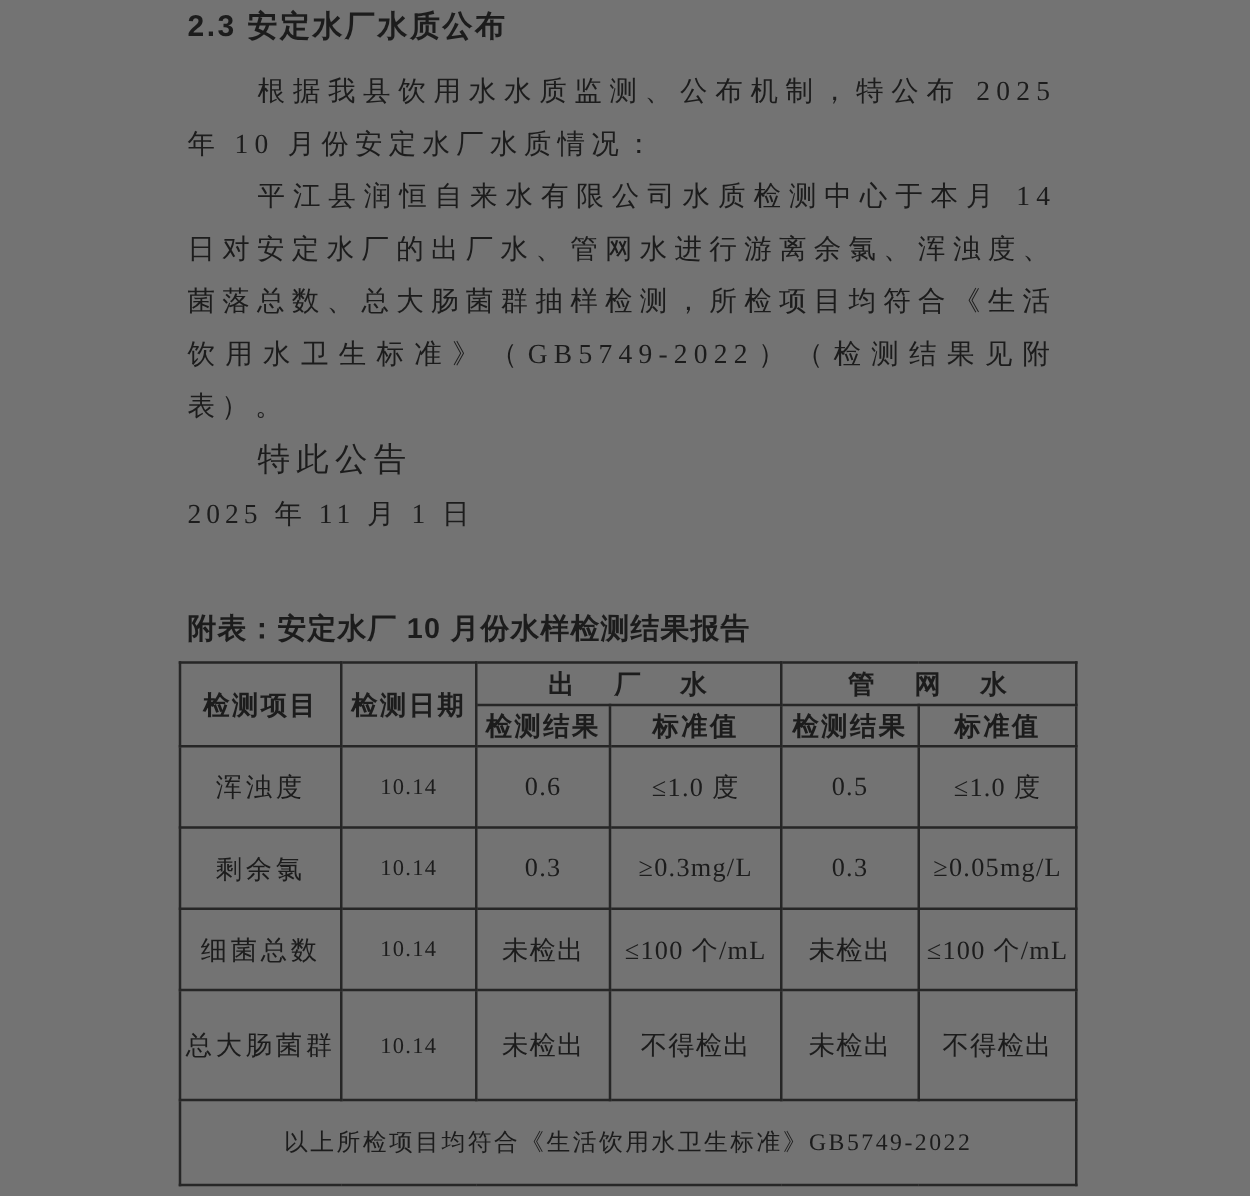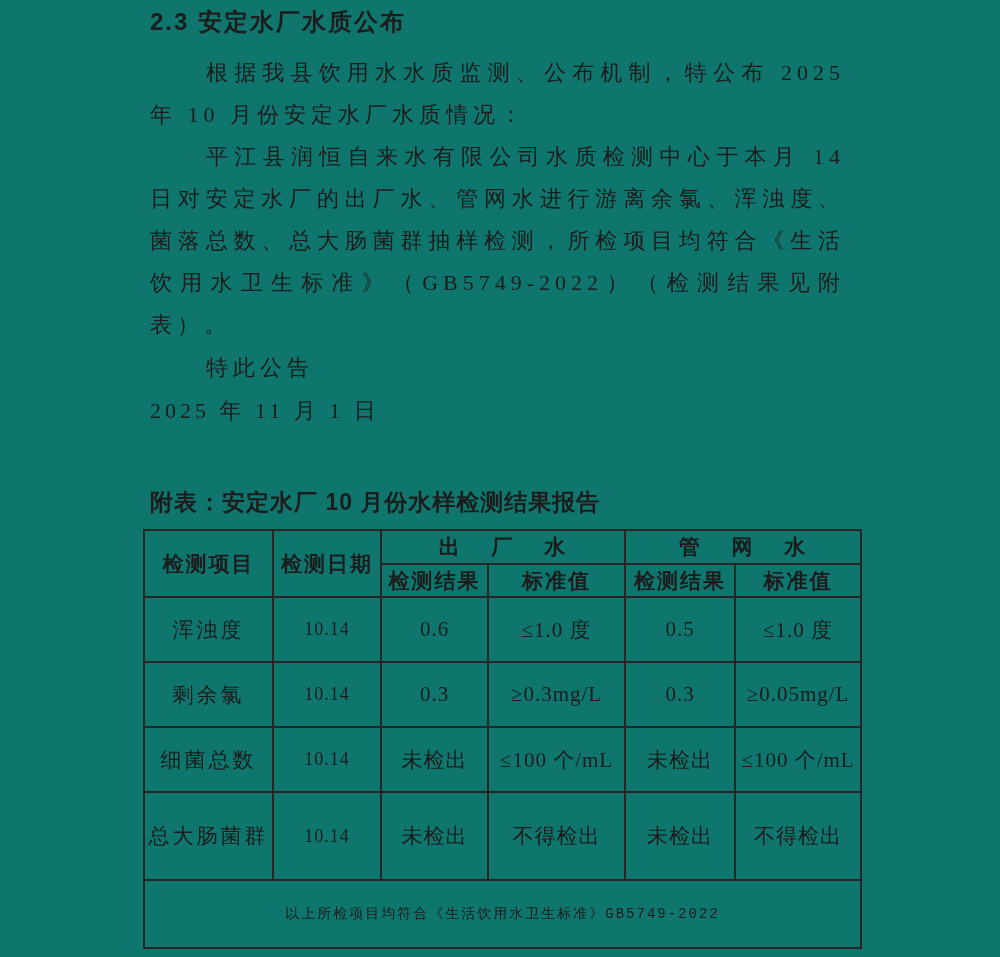--- a/index.html
+++ b/index.html
@@ -4,21 +4,21 @@
 <style>
   html, body {
     margin: 0;
     padding: 0;
     background: #ffffff;
   }
   .page {
     position: relative;
     width: 1000px;
     height: 957px;
-    background: #0f766e;
+    background: #737373;
     overflow: hidden;
     color: #1c1c1c;
     font-family: "Liberation Serif", "DejaVu Serif", serif;
   }
   .content {
     padding: 6px 155px 0 150px;
   }
   .doc-heading {
     font-family: "Liberation Sans", "DejaVu Sans", sans-serif;
     font-weight: 700;
@@ -30,21 +30,21 @@
   .para {
     font-size: 22px;
     line-height: 42px;
     letter-spacing: 5px;
     text-align: justify;
     text-justify: inter-ideograph;
     text-indent: 56px;
     margin: 0;
   }
   .closing {
-    font-size: 22px;
+    font-size: 26px;
     line-height: 43px;
     letter-spacing: 5px;
     text-indent: 56px;
     margin: 0;
   }
   .date-line {
     font-size: 22px;
     line-height: 43px;
     letter-spacing: 4px;
     text-align: left;
@@ -97,24 +97,23 @@
     font-size: 18px;
     letter-spacing: 1px;
   }
   td.cell-value {
     font-size: 21px;
     letter-spacing: 1px;
   }
   tr.footer-row { height: 68px; }
   td.footer-cell {
     text-align: left;
-    font-size: 14px;
+    font-size: 19px;
     letter-spacing: 2px;
     padding-left: 12px;
-    font-family: Liberation Mono, monospace;
   }
 </style>
 </head>
 <body>
 
 <div class="page">
   <div class="content">
 
     <h1 class="doc-heading">2.3 安定水厂水质公布</h1>
 

